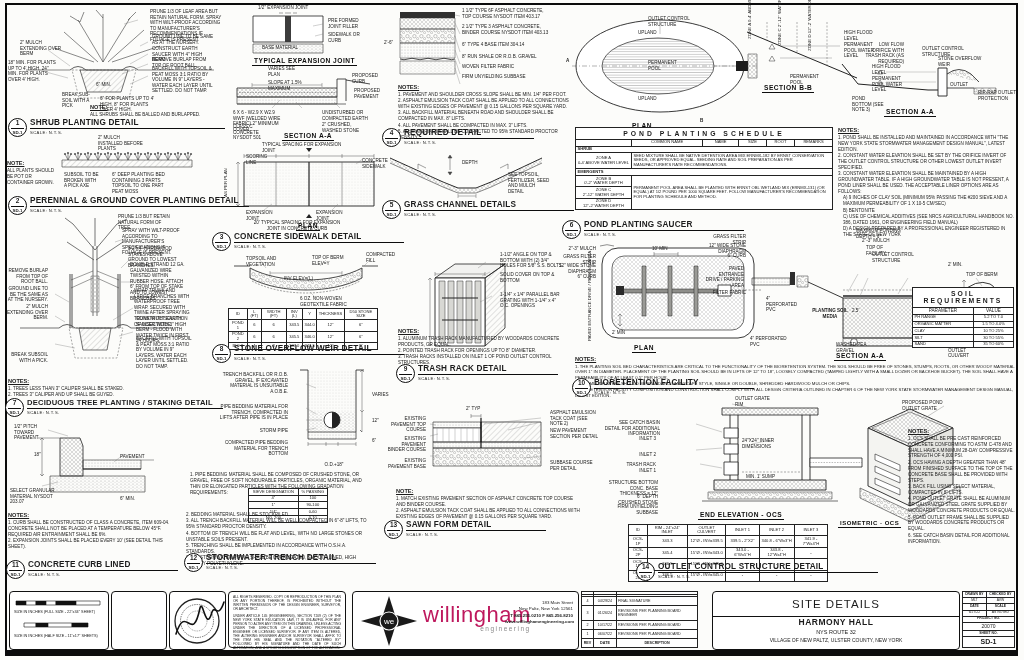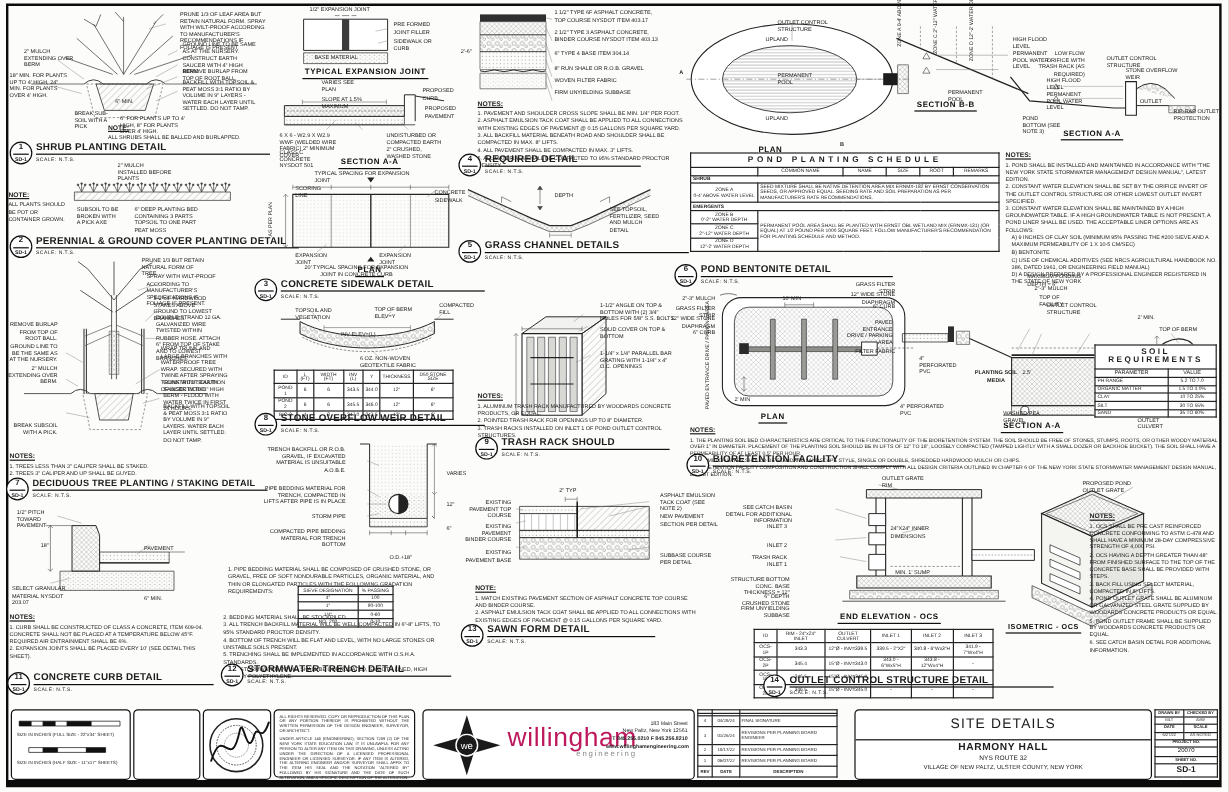--- a/index.html
+++ b/index.html
@@ -209,21 +209,21 @@
   <div class="h">NOTES:</div>
   <div class="ni">1.  CURB SHALL BE CONSTRUCTED OF CLASS A CONCRETE, ITEM 609-04. CONCRETE SHALL NOT BE PLACED AT A TEMPERATURE BELOW 45°F. REQUIRED AIR ENTRAINMENT SHALL BE 6%.</div>
   <div class="ni">2.  EXPANSION JOINTS SHALL BE PLACED EVERY 10' (SEE DETAIL THIS SHEET).</div>
 </div>
 <div class="dt" style="left:6px;top:560px">
   <div class="bub">
         <span class="n">11</span>
         <span class="s">SD-1</span>
       </div>
   <div class="dtt">
-        <div class="t" style="min-width:140px">CONCRETE CURB DETAIL</div>
+        <div class="t" style="min-width:140px">CONCRETE CURB LINED</div>
         <div class="sc">SCALE:   N.T.S.</div>
       </div>
 </div>
 
 <svg class="abs" style="left:243px;top:12px" width="90" height="42">
 <rect x="10" y="4" width="70" height="26" fill="#fff" stroke="#222" stroke-width=".8"></rect>
 <rect x="42" y="4" width="6" height="26" fill="#3c3c3c"></rect>
 <rect x="10" y="32" width="70" height="9" fill="url(#pg)" stroke="#333" stroke-width=".6"></rect>
 <path d="M42 1 H48 M36 1 l4 0 M50 1 l4 0" stroke="#444" stroke-width=".5" fill="none"></path>
 <g stroke="#777" stroke-width=".35">
@@ -501,21 +501,21 @@
   <div class="ni">1.  ALUMINUM TRASH RACK MANUFACTURED BY WOODARDS CONCRETE PRODUCTS, OR EQUAL.</div>
   <div class="ni">2.  POINTED TRASH RACK FOR OPENINGS UP TO 8" DIAMETER.</div>
   <div class="ni">3.  TRASH RACKS INSTALLED ON INLET 1 OF POND OUTLET CONTROL STRUCTURES.</div>
 </div>
 <div class="dt" style="left:396px;top:364px">
   <div class="bub">
         <span class="n">9</span>
         <span class="s">SD-1</span>
       </div>
   <div class="dtt">
-        <div class="t" style="min-width:130px">TRASH RACK SHOULD</div>
+        <div class="t" style="min-width:130px">TRASH RACK DETAIL</div>
         <div class="sc">SCALE:   N.T.S.</div>
       </div>
 </div>
 
 <svg class="abs" style="left:428px;top:412px" width="120" height="70">
 <rect x="5" y="10" width="48" height="6" fill="url(#pd)" stroke="#222" stroke-width=".6"></rect>
 <rect x="5" y="16" width="48" height="14" fill="#fff" stroke="#222" stroke-width=".6"></rect>
 <path d="M9 16 v14 M15 16 v14 M21 16 v14 M27 16 v14 M33 16 v14 M39 16 v14 M45 16 v14 M51 16 v14" stroke="#888" stroke-width=".4"></path>
 <rect x="53" y="10" width="60" height="20" fill="url(#ph)" stroke="#222" stroke-width=".7"></rect>
 <rect x="5" y="30" width="108" height="6" fill="url(#pd)" stroke="#222" stroke-width=".6"></rect>
@@ -655,21 +655,21 @@
   <div class="ni" style="padding-left:5px">B) BENTONITE</div>
   <div class="ni" style="padding-left:5px">C) USE OF CHEMICAL ADDITIVES (SEE NRCS AGRICULTURAL HANDBOOK NO. 386, DATED 1961, OR ENGINEERING FIELD MANUAL)</div>
   <div class="ni" style="padding-left:5px">D) A DESIGN PREPARED BY A PROFESSIONAL ENGINEER REGISTERED IN THE STATE OF NEW YORK</div>
 </div>
 <div class="dt" style="left:562px;top:220px">
   <div class="bub">
         <span class="n">6</span>
         <span class="s">SD-1</span>
       </div>
   <div class="dtt">
-        <div class="t" style="min-width:150px">POND BENTONITE DETAIL</div>
+        <div class="t" style="min-width:150px">POND PLANTING SAUCER</div>
         <div class="sc">SCALE:   N.T.S.</div>
       </div>
 </div>
 
 <svg class="abs" style="left:598px;top:244px" width="165" height="100">
 <rect x="4" y="4" width="152" height="90" rx="16" fill="#fff" stroke="#222" stroke-width=".9"></rect>
 <rect x="14" y="12" width="132" height="74" rx="12" fill="url(#px)" fill-opacity=".8" stroke="#333" stroke-width=".7"></rect>
 <path d="M2 2 a20 20 0 0 1 14 -0" stroke="#444" stroke-width=".6" fill="none"></path>
 <rect x="24" y="45" width="96" height="4" fill="#8e8e8a" stroke="#222" stroke-width=".5"></rect>
 <rect x="44" y="22" width="4" height="50" fill="#9a9a96" stroke="#222" stroke-width=".5"></rect>

